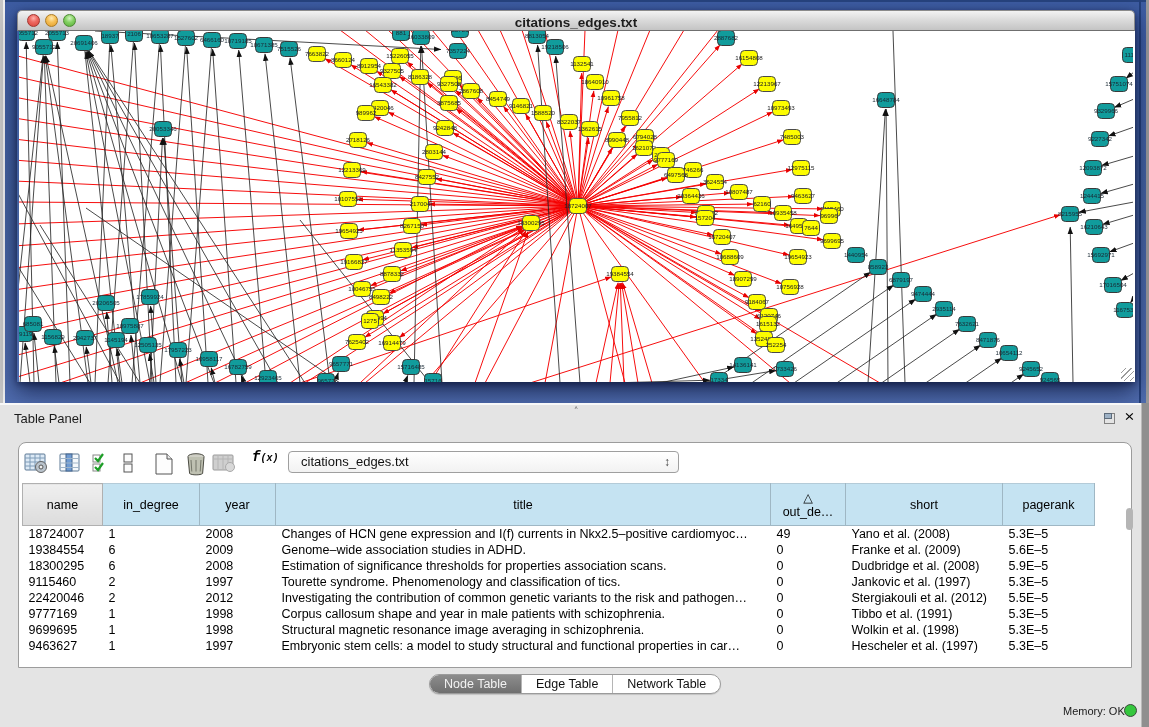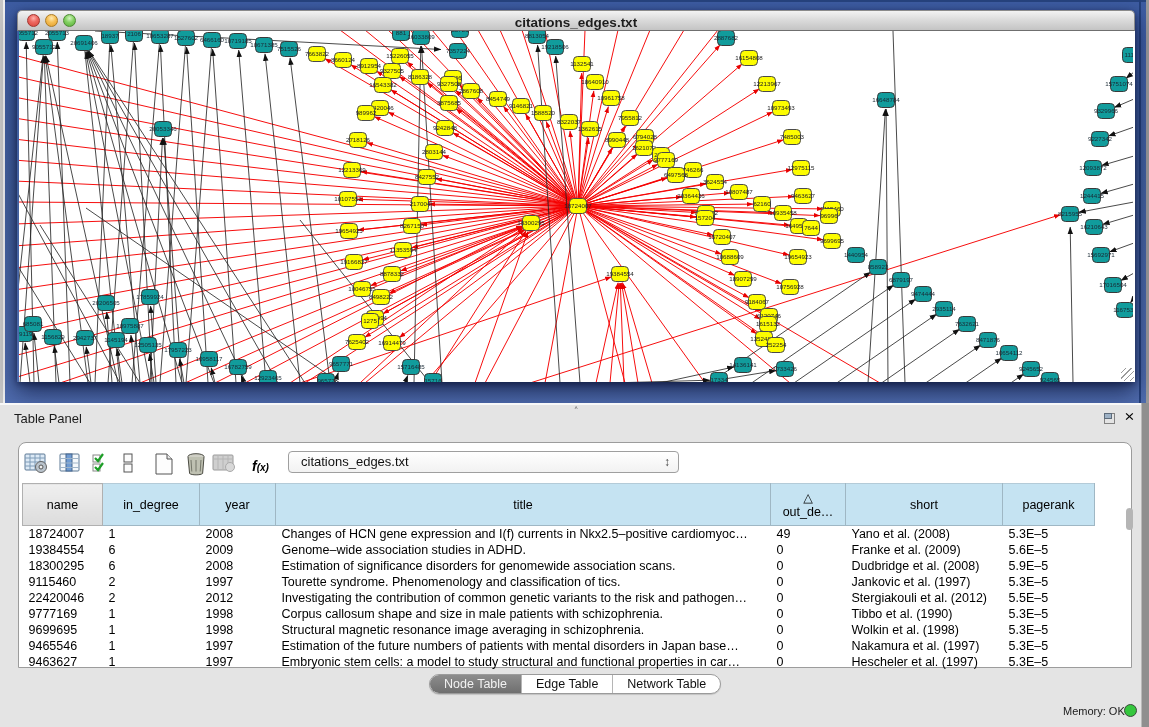--- a/index.html
+++ b/index.html
@@ -892,21 +892,21 @@
     <svg class="ticon" style="left:164px" width="26" height="24" viewBox="0 0 26 24">
           <ellipse cx="13" cy="4.5" rx="8" ry="2.8" fill="#cfcfc5" stroke="#4a4a42"></ellipse>
           <path d="M5 5l1.6 16.5c2 1.8 11 1.8 13 0L21 5" fill="#bfc1b2" stroke="#4a4a42"></path>
           <path d="M8 8l.8 11.5M13 8v11.5M18 8l-.8 11.5" stroke="#75776a" fill="none"></path>
         </svg>
     <svg class="ticon" style="left:193px" width="24" height="22" viewBox="0 0 24 22">
           <rect x="1" y="3" width="20" height="15" rx="1" fill="#cfcfcf" stroke="#9a9a9a"></rect>
           <path d="M1 7h20M6 3v15M11 3v15M16 3v15" stroke="#b5b5b5" fill="none"></path>
           <circle cx="18" cy="15" r="4.5" fill="#d8d8d8" stroke="#aaa"></circle>
         </svg>
-    <div class="ticon" style="left:233px;top:15px;font-size:14px;font-style:italic;font-weight:700;font-family:Liberation Sans, sans-serif">f<span style="font-size:10px">(x)</span></div>
+    <div class="ticon" style="left:233px;top:6px;font-size:14px;font-style:italic;font-weight:700;font-family:Liberation Mono, monospace">f<span style="font-size:10px">(x)</span></div>
     <div id="combo">citations_edges.txt</div>
   </div>
   <table id="tbl">
    <colgroup>
           <col class="c1">
           <col class="c2">
           <col class="c3">
           <col class="c4">
           <col class="c5">
           <col class="c6">
@@ -937,21 +937,21 @@
             <td class="c3">2009</td>
             <td class="c4">Genome–wide association studies in ADHD.</td>
             <td class="c5">0</td>
             <td class="c6">Franke et al. (2009)</td>
             <td class="c7">5.6E–5</td>
           </tr>
 <tr>
             <td class="c1">18300295</td>
             <td class="c2">6</td>
             <td class="c3">2008</td>
-            <td class="c4">Estimation of significance disorders for genomewide association scans.</td>
+            <td class="c4">Estimation of significance thresholds for properties association scans.</td>
             <td class="c5">0</td>
             <td class="c6">Dudbridge et al. (2008)</td>
             <td class="c7">5.9E–5</td>
           </tr>
 <tr>
             <td class="c1">9115460</td>
             <td class="c2">2</td>
             <td class="c3">1997</td>
             <td class="c4">Tourette syndrome. Phenomenology and classification of tics.</td>
             <td class="c5">0</td>
@@ -964,41 +964,32 @@
             <td class="c3">2012</td>
             <td class="c4">Investigating the contribution of common genetic variants to the risk and pathogen…</td>
             <td class="c5">0</td>
             <td class="c6">Stergiakouli et al. (2012)</td>
             <td class="c7">5.5E–5</td>
           </tr>
 <tr>
             <td class="c1">9777169</td>
             <td class="c2">1</td>
             <td class="c3">1998</td>
-            <td class="c4">Corpus callosum shape and size in male patients with schizophrenia.</td>
+            <td class="c4">Corpus callosum shape and year in male patients with schizophrenia.</td>
             <td class="c5">0</td>
-            <td class="c6">Tibbo et al. (1990)</td>
+            <td class="c6">Tibbo et al. (1991)</td>
             <td class="c7">5.3E–5</td>
           </tr>
 <tr>
             <td class="c1">9699695</td>
             <td class="c2">1</td>
             <td class="c3">1998</td>
             <td class="c4">Structural magnetic resonance image averaging in schizophrenia.</td>
             <td class="c5">0</td>
             <td class="c6">Wolkin et al. (1998)</td>
-            <td class="c7">5.3E–5</td>
-          </tr>
-<tr>
-            <td class="c1">9465546</td>
-            <td class="c2">1</td>
-            <td class="c3">1997</td>
-            <td class="c4">Estimation of the future numbers of patients with mental disorders in Japan base…</td>
-            <td class="c5">0</td>
-            <td class="c6">Nakamura et al. (1997)</td>
             <td class="c7">5.3E–5</td>
           </tr>
 <tr>
             <td class="c1">9463627</td>
             <td class="c2">1</td>
             <td class="c3">1997</td>
             <td class="c4">Embryonic stem cells: a model to study structural and functional properties in car…</td>
             <td class="c5">0</td>
             <td class="c6">Hescheler et al. (1997)</td>
             <td class="c7">5.3E–5</td>

